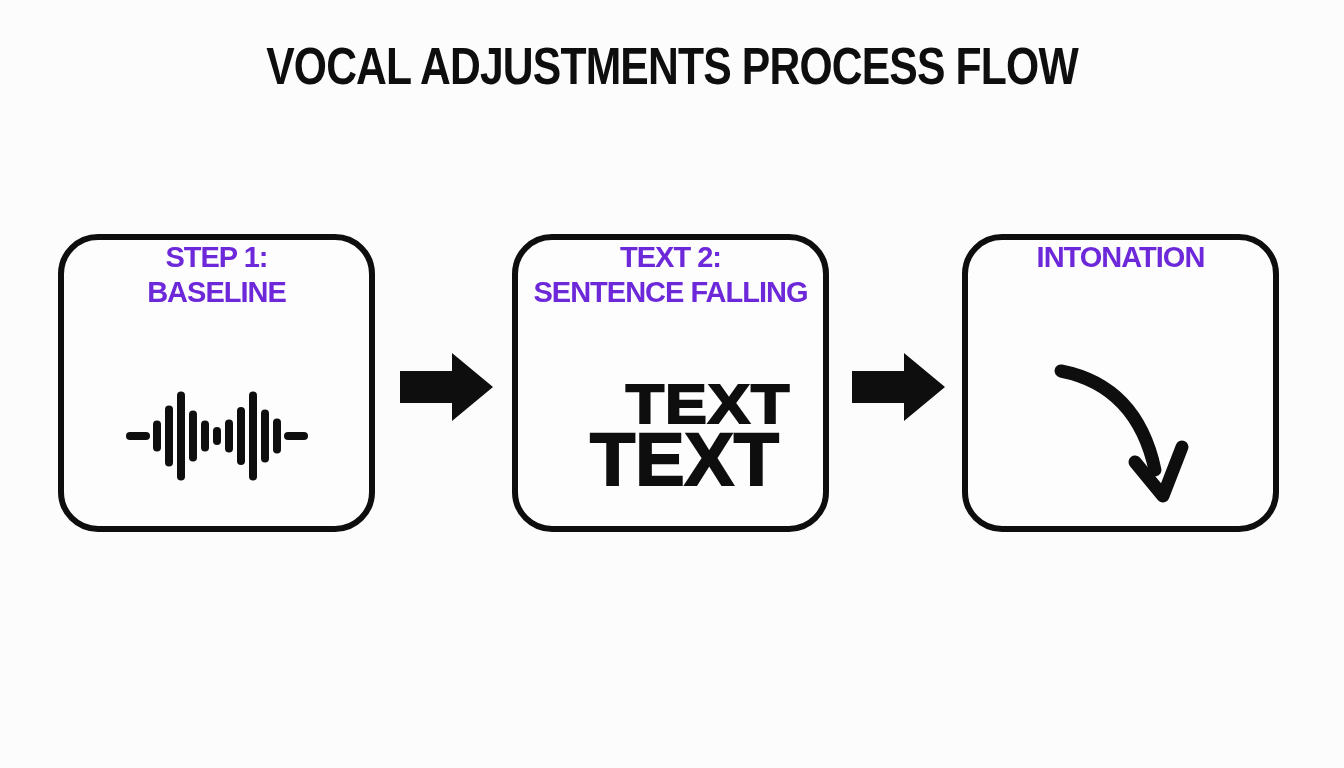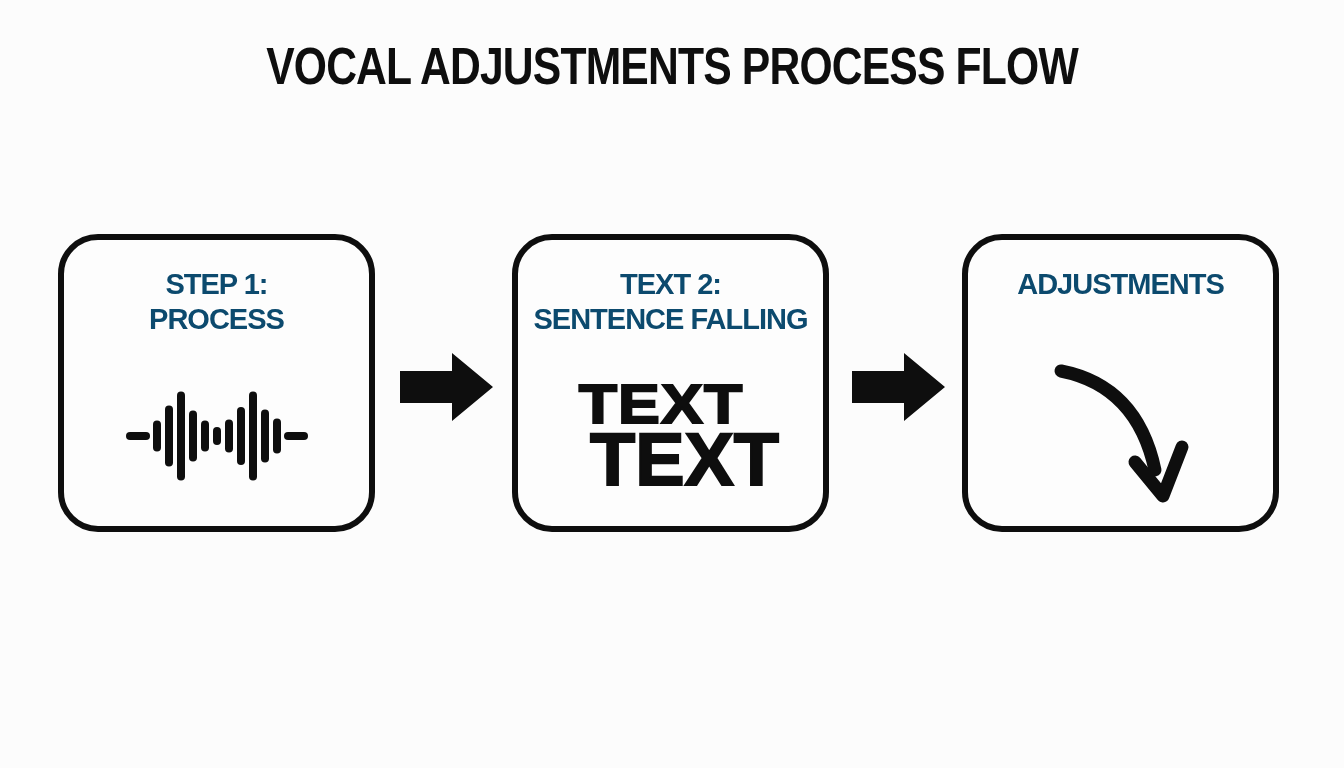--- a/index.html
+++ b/index.html
@@ -34,39 +34,38 @@
     background: #fdfdfd;
     border: 6px solid #0e0e0e;
     border-radius: 40px;
     text-align: center;
   }
   .step-box.s1 { left: 58px; }
   .step-box.s2 { left: 512px; }
   .step-box.s3 { left: 962px; }
 
   .step-label {
-    padding-top: 27px;
     font-size: 29px;
     font-weight: 700;
     letter-spacing: -1px;
     line-height: 35px;
-    color: #0c4a6e;
+    color: #6d28d9;
   }
 
   .icon-area {
     position: absolute;
     left: 0; right: 0;
     display: flex;
     justify-content: center;
   }
   .s1 .icon-area { top: 148px; }
   .s2 .icon-area { top: 140px; }
   .s3 .icon-area { top: 116px; }
 
-  .text-stack { text-align: left; margin-left: 28px; }
+  .text-stack { text-align: right; margin-left: 28px; }
   .text-stack .line1 {
     font-size: 56px;
     font-weight: 700;
     line-height: 48px;
     letter-spacing: 1px;
     -webkit-text-stroke: 2px #0e0e0e;
     transform: scaleX(1.12);
     transform-origin: 50% 50%;
     color: #0e0e0e;
   }
@@ -92,21 +91,21 @@
 </head>
 <body>
 
 <div class="canvas">
 
   <h1 class="diagram-title">VOCAL ADJUSTMENTS PROCESS FLOW</h1>
 
   <section class="step-box s1">
     <div class="step-label">
       <div>STEP 1:</div>
-      <div>PROCESS</div>
+      <div>BASELINE</div>
     </div>
     <div class="icon-area">
       <svg width="190" height="96" viewBox="0 0 190 96" stroke="#0e0e0e" stroke-width="8" stroke-linecap="round" fill="none">
         <line x1="8" y1="48" x2="24" y2="48"></line>
         <line x1="35" y1="36.5" x2="35" y2="59.5"></line>
         <line x1="47" y1="21.5" x2="47" y2="74.5"></line>
         <line x1="59" y1="7.5" x2="59" y2="88.5"></line>
         <line x1="71" y1="26.5" x2="71" y2="69.5"></line>
         <line x1="83" y1="36.5" x2="83" y2="59.5"></line>
         <line x1="95" y1="43" x2="95" y2="53"></line>
@@ -136,21 +135,21 @@
       </div>
     </div>
   </section>
 
   <svg class="connector c2" width="94" height="70" viewBox="0 0 94 70">
     <polygon points="0,19 52,19 52,1 93,35 52,69 52,51 0,51" fill="#0e0e0e"></polygon>
   </svg>
 
   <section class="step-box s3">
     <div class="step-label">
-      <div>ADJUSTMENTS</div>
+      <div>INTONATION</div>
     </div>
     <div class="icon-area">
       <svg width="180" height="160" viewBox="0 0 180 160" stroke="#0e0e0e" stroke-width="13" stroke-linecap="round" stroke-linejoin="round" fill="none">
         <path d="M 30 15 Q 106 30 124 114"></path>
         <path d="M 104 106 L 132 140 L 151 91"></path>
       </svg>
     </div>
   </section>
 
 </div>

